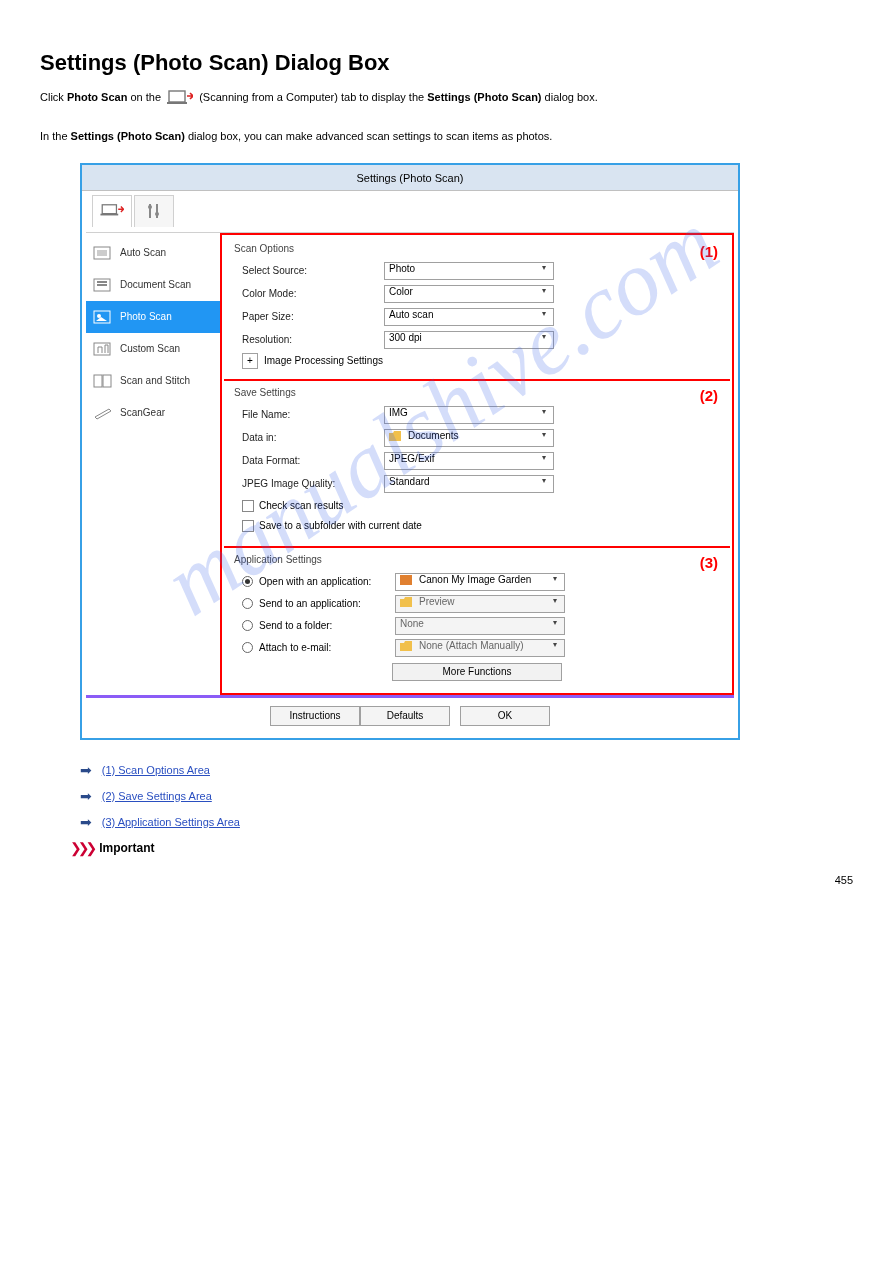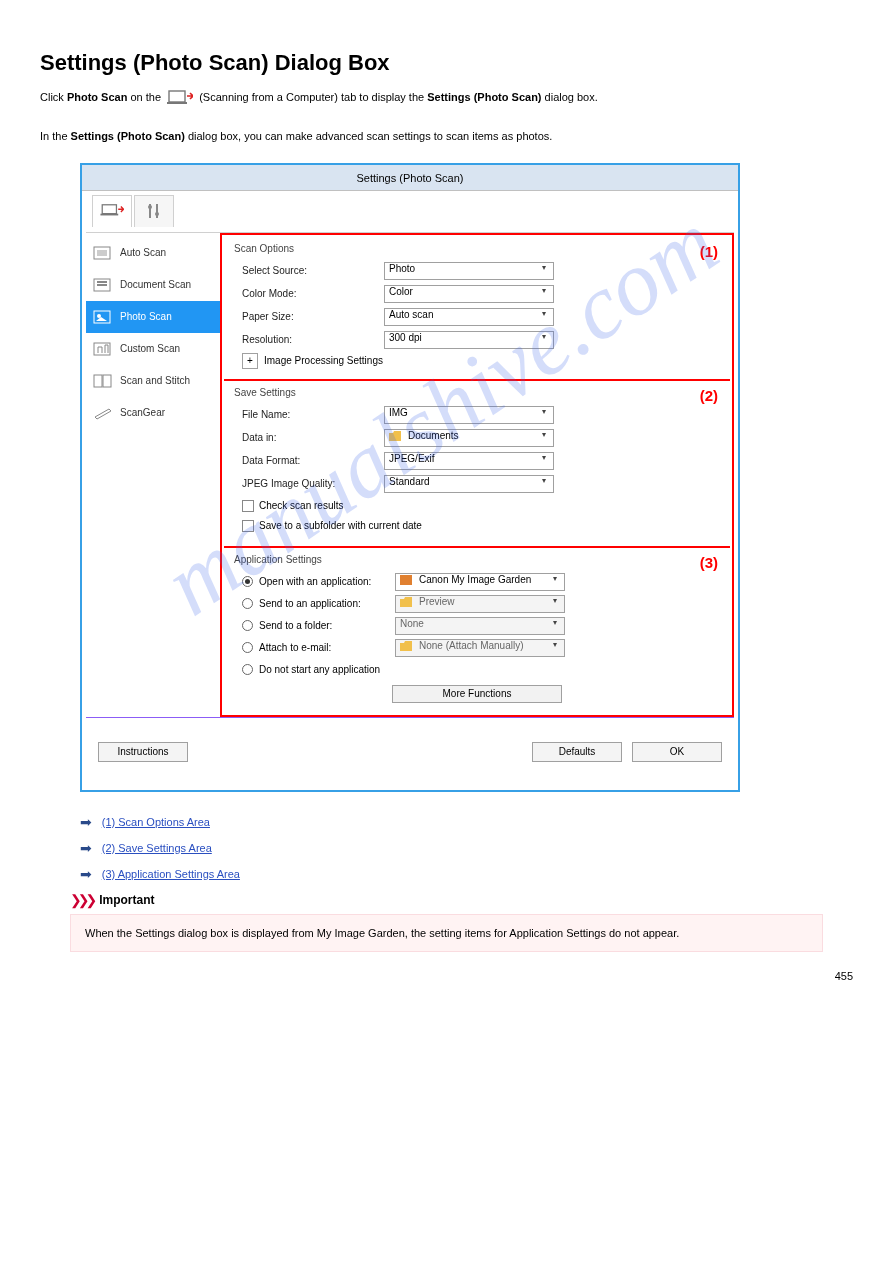--- a/index.html
+++ b/index.html
@@ -242,23 +242,23 @@
     font-size: 10px;
     text-align: center;
     line-height: 16px;
     margin-left: 158px;
     margin-top: 4px;
     background: #f2f2f2;
   }
   
   .footer {
     display: flex;
-    justify-content: space-between;
-    padding: 24px 12px;
-    border-top: 1px solid #8b5cf6;
+    justify-content: center;
+    padding: 8px 12px;
+    border-top: 3px solid #8b5cf6;
   }
   .btn {
     width: 90px;
     height: 20px;
     border: 1px solid #a0a0a0;
     font-size: 10px;
     text-align: center;
     line-height: 18px;
     background: #f4f4f4;
   }
@@ -571,24 +571,20 @@
                 <span class="sel-icon">
                   <svg width="12" height="10">
                       <path d="M0 2 L4 2 L5 0 L12 0 L12 10 L0 10 Z" fill="#f1c04c"></path>
                     </svg>
                 </span>
                 <span class="sel-text">None (Attach Manually)</span>
                 <span class="chevron">▾</span>
               </div>
             </div>
 
-            <div class="radio-row">
-              <span class="radio"></span>
-              <span class="radio-label">Do not start any application</span>
-            </div>
 
             <div class="more-btn">More Functions</div>
           </div>
         </div>
       </div>
 
       <div class="footer">
         <div class="btn">Instructions</div>
         <div class="footer-right">
           <div class="btn">Defaults</div>
@@ -610,18 +606,15 @@
     <div class="link-row">
       <span class="arrow-bullet">➡</span>
       <span class="link-text">(3) Application Settings Area</span>
     </div>
   </div>
 
   <div class="important-hdr">
     <span class="important-chev">❯❯❯</span>
     <span class="important-txt">Important</span>
   </div>
-  <div class="important-box">
-    <span>When the Settings dialog box is displayed from My Image Garden, the setting items for Application Settings do not appear.</span>
-  </div>
 </div>
 
 <div class="pagenum">455</div>
 
 </body></html>

